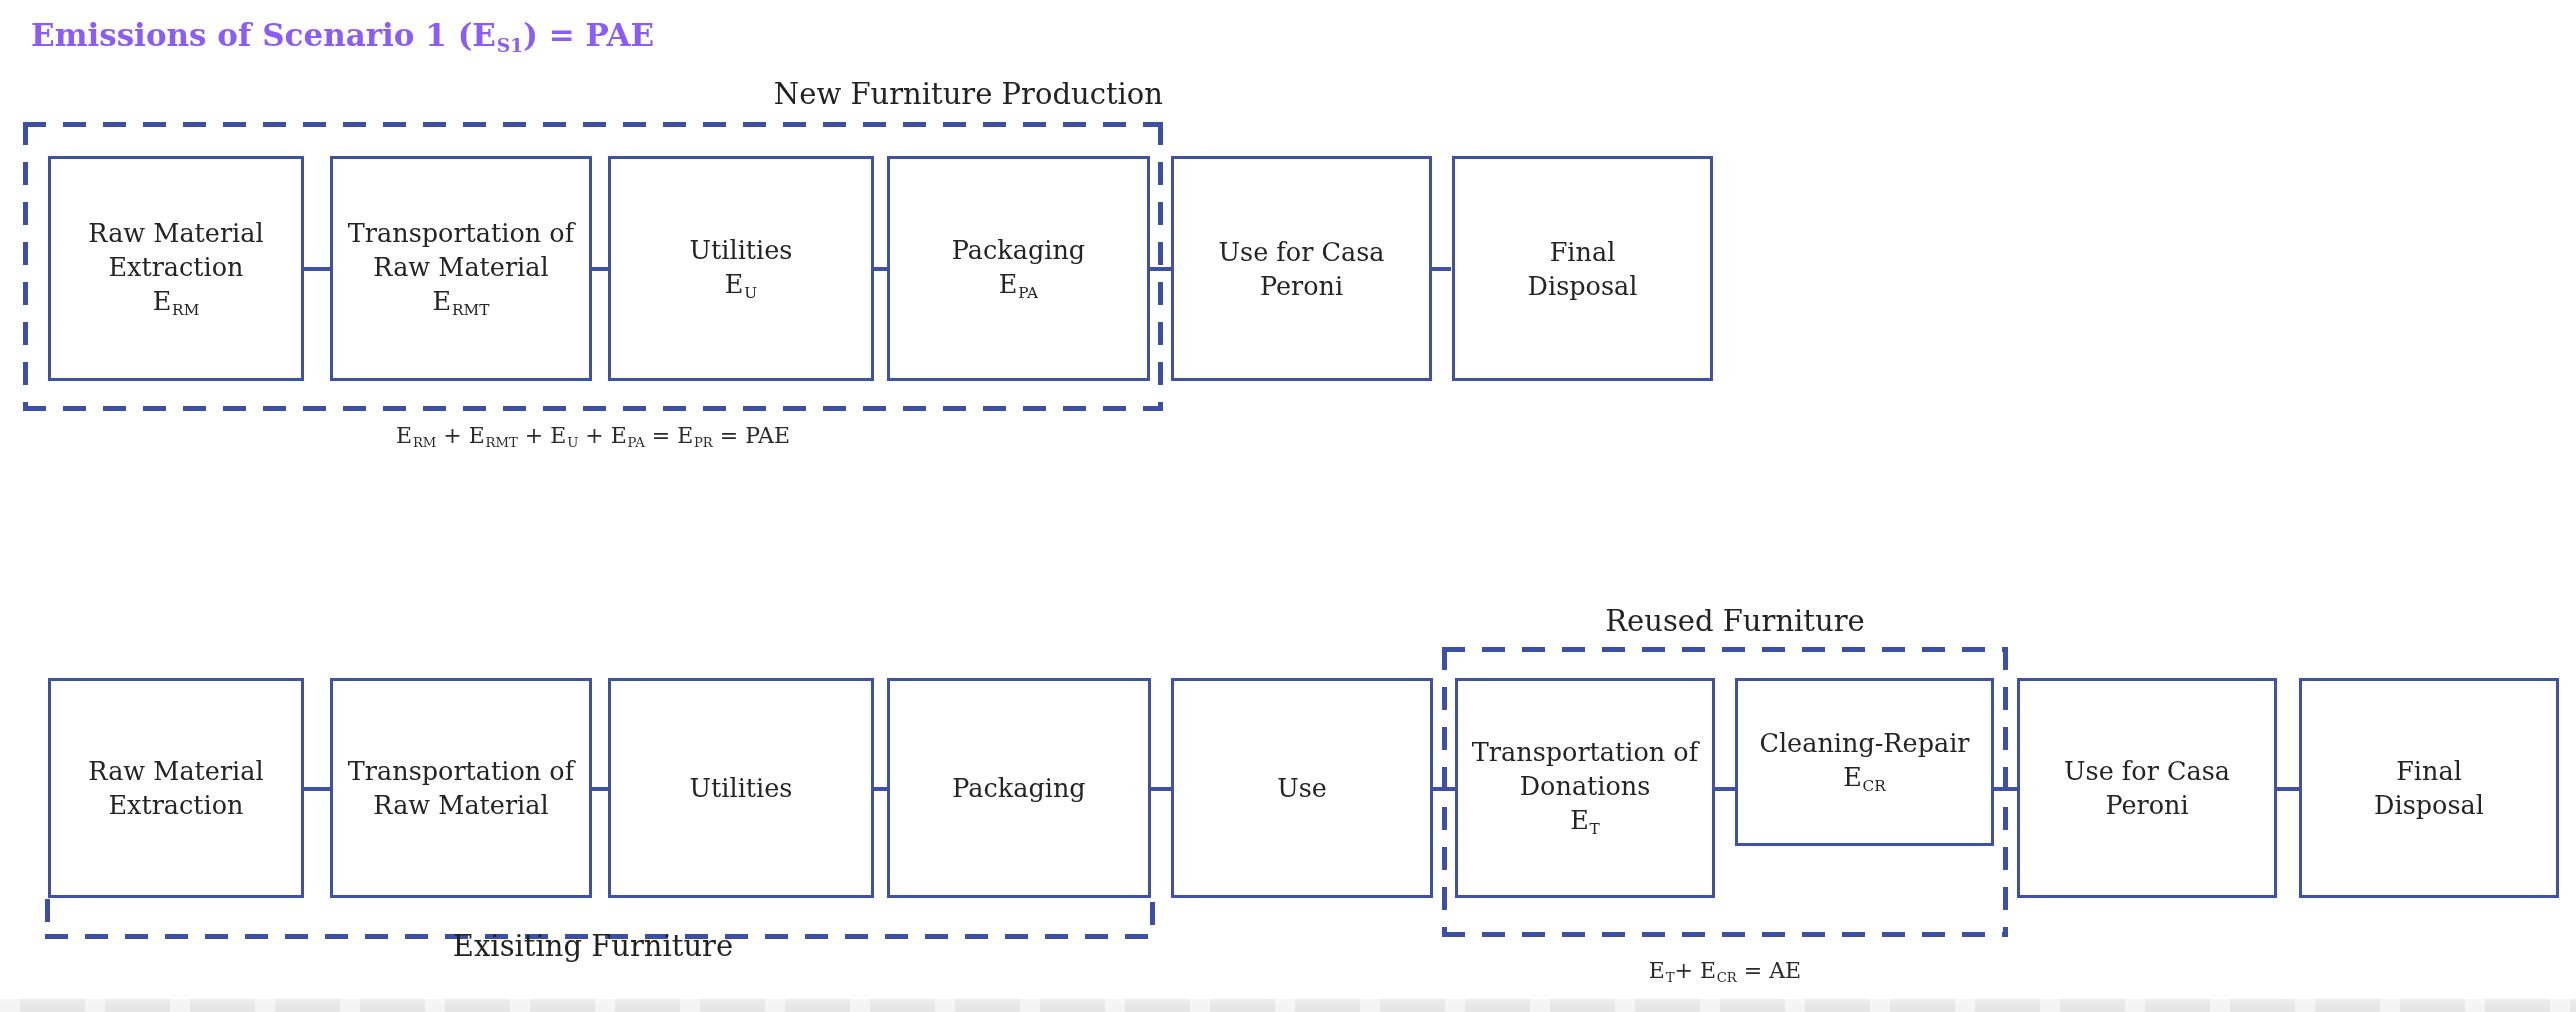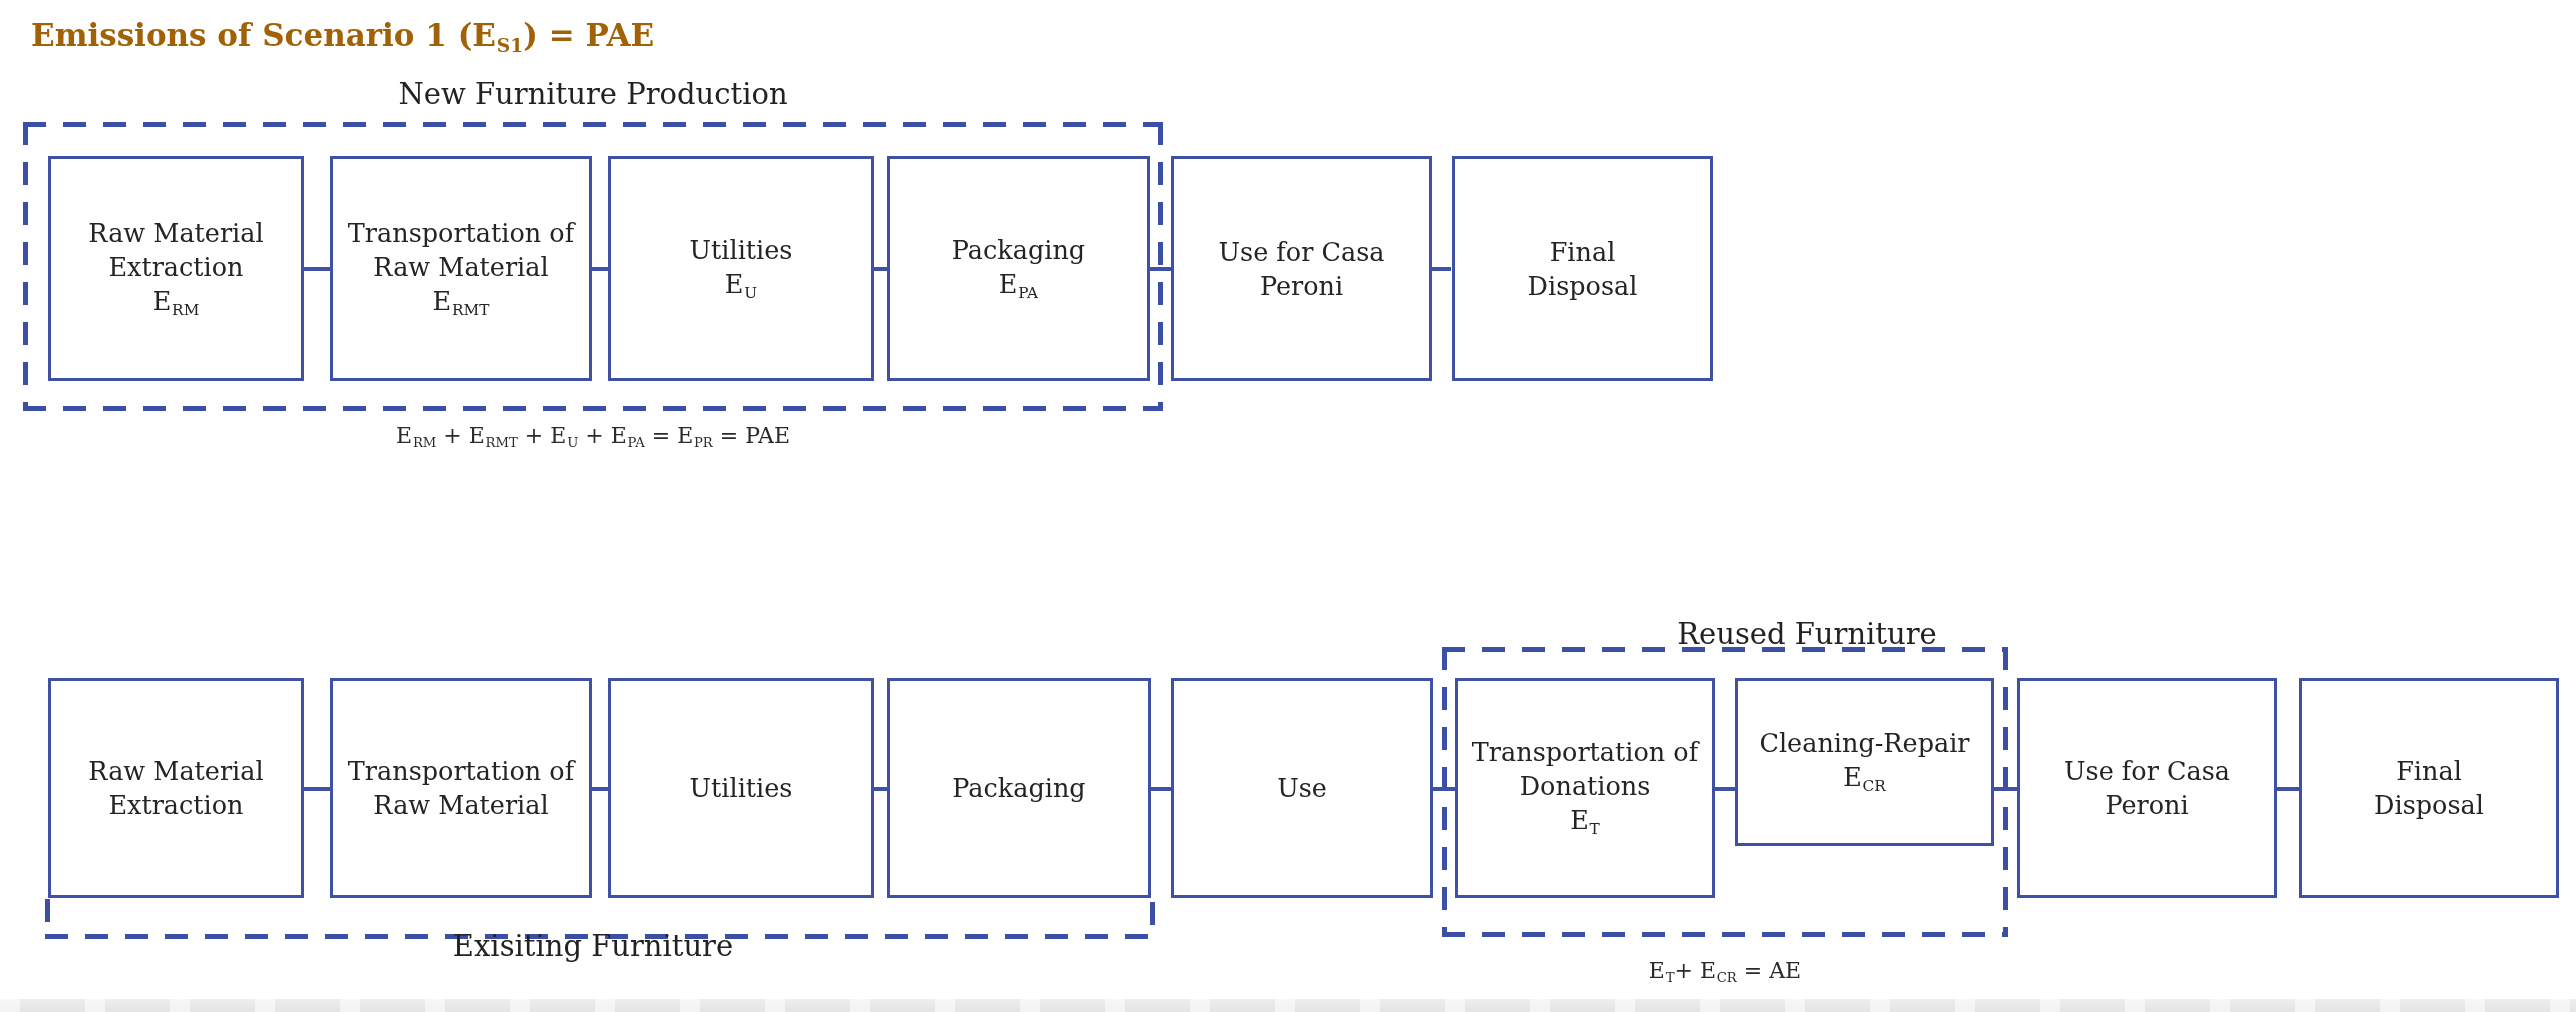--- a/index.html
+++ b/index.html
@@ -6,21 +6,21 @@
   #canvas {
     position:relative;
     width:2576px; height:1013px;
     background:#ffffff;
     font-family:"DejaVu Serif","Liberation Serif",serif;
     color:#1f1f1f;
     overflow:hidden;
   }
   .title {
     position:absolute;
-    font-size:31px; font-weight:bold; color:#a16207;
+    font-size:31px; font-weight:bold; color:#8b5cf6;
     white-space:pre;
   }
   .grouplabel {
     position:absolute;
     font-size:29px; color:#222222;
     text-align:center;
   }
   .box {
     position:absolute;
     box-sizing:border-box;
@@ -61,21 +61,21 @@
       linear-gradient(#ededed,#e3e3e3);
   }
 </style>
 </head>
 <body>
 
 <div id="canvas">
 
   <div class="title" style="left:31px; top:17px;"><span>Emissions of Scenario 1 (E</span><span class="sub">S1</span><span>) = PAE</span></div>
 
-  <div class="grouplabel" style="left:23px; top:77px; width:1140px;">New Furniture Production</div>
+  <div class="grouplabel" style="left:23px; top:77px; width:1140px;text-align:right;">New Furniture Production</div>
 
   <div class="hdash" style="left:23px; top:122px; width:1140px;"></div>
   <div class="hdash" style="left:23px; top:406px; width:1140px;"></div>
   <div class="vdash" style="left:23px; top:122px; height:289px;"></div>
   <div class="vdash" style="left:1158px; top:122px; height:289px;"></div>
 
   <div class="box" style="left:48px; top:156px; width:256px; height:225px;">
     <span>Raw Material</span>
     <span>Extraction</span>
     <span class="symline"><span>E</span><span class="sub">RM</span></span>
@@ -106,21 +106,21 @@
 
   <div class="conn" style="left:304px; top:267px; width:26px;"></div>
   <div class="conn" style="left:592px; top:267px; width:16px;"></div>
   <div class="conn" style="left:874px; top:267px; width:13px;"></div>
   <div class="conn" style="left:1150px; top:267px; width:21.6px;"></div>
   <div class="conn" style="left:1432px; top:267px; width:19.3px;"></div>
 
   <div class="formula" style="left:23px; top:423px; width:1140px;"><span>E</span><span class="sub">RM</span><span> + E</span><span class="sub">RMT</span><span> + E</span><span class="sub">U</span><span> + E</span><span class="sub">PA</span><span> = E</span><span class="sub">PR</span><span> = PAE</span></div>
 
 
-  <div class="grouplabel" style="left:1524px; top:604px; width:566px;margin-top:13px;">Reused Furniture</div>
+  <div class="grouplabel" style="left:1452px; top:604px; width:566px;">Reused Furniture</div>
 
   <div class="hdash" style="left:1442px; top:647px; width:566px;"></div>
   <div class="hdash" style="left:1442px; top:932px; width:566px;"></div>
   <div class="vdash" style="left:1442px; top:647px; height:289px;"></div>
   <div class="vdash" style="left:2003px; top:647px; height:289px;"></div>
 
   <div class="box" style="left:48px; top:678px; width:256px; height:220px;">
     <span>Raw Material</span>
     <span>Extraction</span>
   </div>

